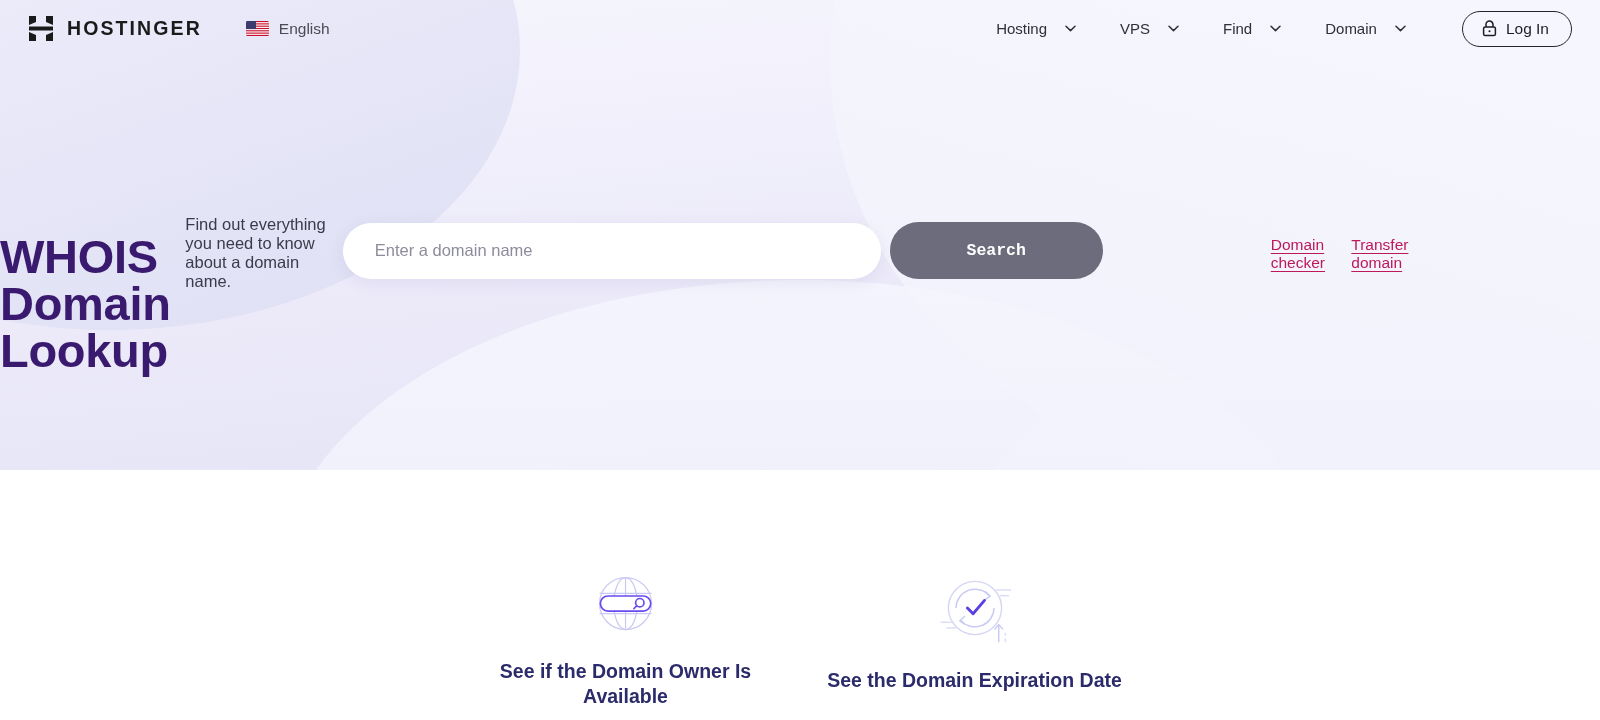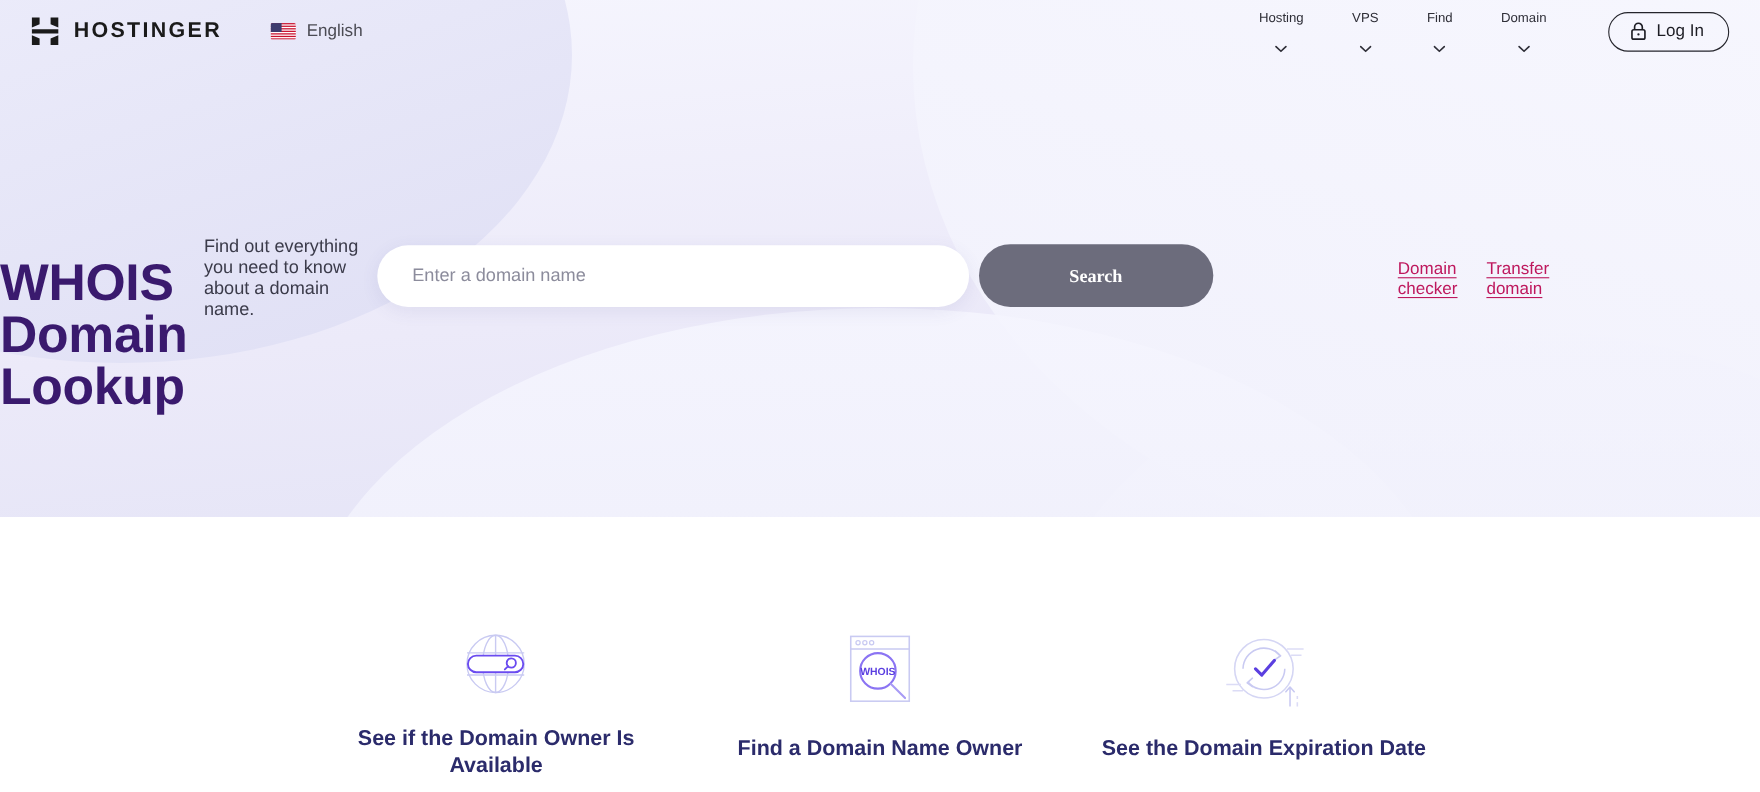--- a/index.html
+++ b/index.html
@@ -75,26 +75,25 @@
     display: flex; align-items: center; gap: 10px;
     margin-left: 44px;
     cursor: pointer;
   }
   .flag { width: 23px; height: 15px; display: block; border-radius: 1.5px; }
   .lang-label { font-size: 15.5px; color: #4b4b54; }
 
   .nav { margin-left: auto; display: flex; align-items: center; gap: 0; }
   .nav-item {
     display: flex; align-items: center; gap: 18px;
-    font-size: 12px;
+    font-size: 15px;
     color: #2f2f38;
     padding: 8px 22px;
     cursor: pointer;
     white-space: nowrap;
-    flex-direction: column;
   }
   .chev { width: 11px; height: 7px; display: block; flex-shrink: 0; }
 
   .login-btn {
     display: flex; align-items: center; gap: 9px;
     margin-left: 34px;
     border: 1.3px solid #25252c;
     border-radius: 100px;
     padding: 8px 22px 8px 19px;
     background: transparent;
@@ -151,21 +150,21 @@
   .search-btn {
     width: 213px;
     height: 57px;
     border: none;
     border-radius: 100px;
     background: #6c6c7c;
     color: #ffffff;
     font-size: 16.5px;
     font-weight: 700;
     cursor: pointer;
-    font-family: Liberation Serif, serif;
+    font-family: Liberation Mono, monospace;
   }
 
   .links-row {
     margin-top: 37px;
     display: flex;
     width: 790px;
     justify-content: space-between;
     padding: 0 168px;
   }
   .hero-link {
@@ -322,34 +321,20 @@
         <line x1="9" y1="52" x2="71" y2="52" stroke="#c9caf2" stroke-width="1.5"></line>
         <line x1="40" y1="9" x2="40" y2="71" stroke="#c9caf2" stroke-width="1.5"></line>
         <rect x="10" y="31" width="60" height="18" rx="9" fill="#ffffff" stroke="#6a4bf0" stroke-width="2"></rect>
         <circle cx="57" cy="39" r="5" stroke="#6a4bf0" stroke-width="2" fill="none"></circle>
         <line x1="53.4" y1="42.6" x2="50" y2="46" stroke="#6a4bf0" stroke-width="2" stroke-linecap="round"></line>
       </svg>
       <div class="feature-title">See if the Domain Owner Is Available</div>
       <div class="feature-desc"></div>
     </div>
 
-    <div class="feature">
-      <svg class="feature-icon" viewBox="0 0 80 80">
-        <rect x="12" y="9" width="56" height="62" fill="#ffffff" stroke="#c9caf2" stroke-width="1.5"></rect>
-        <line x1="12" y1="21" x2="68" y2="21" stroke="#c9caf2" stroke-width="1.5"></line>
-        <circle cx="19" cy="15" r="2" stroke="#c9caf2" stroke-width="1.2" fill="none"></circle>
-        <circle cx="25.5" cy="15" r="2" stroke="#c9caf2" stroke-width="1.2" fill="none"></circle>
-        <circle cx="32" cy="15" r="2" stroke="#c9caf2" stroke-width="1.2" fill="none"></circle>
-        <circle cx="38" cy="42" r="17" fill="#ffffff" stroke="#8b74f3" stroke-width="2"></circle>
-        <line x1="50.5" y1="54.5" x2="64" y2="68" stroke="#a89bf5" stroke-width="2" stroke-linecap="round"></line>
-        <text x="38" y="46" font-family="'Liberation Sans', sans-serif" font-size="10" font-weight="700" fill="#5b3fe0" text-anchor="middle">WHOIS</text>
-      </svg>
-      <div class="feature-title">Find a Domain Name Owner</div>
-      <div class="feature-desc"></div>
-    </div>
 
     <div class="feature">
       <svg class="feature-icon" viewBox="0 0 80 80">
         <circle cx="40" cy="40" r="28" stroke="#d5d6f4" stroke-width="1.5" fill="none"></circle>
         <path d="M20,40 A20,20 0 0 1 55,27" stroke="#c9caf2" stroke-width="1.5" fill="none"></path>
         <path d="M60,40 A20,20 0 0 1 25,53" stroke="#c9caf2" stroke-width="1.5" fill="none"></path>
         <path d="M51,23 L56,27.5 L51,31" stroke="#c9caf2" stroke-width="1.5" fill="none" stroke-linecap="round" stroke-linejoin="round"></path>
         <path d="M29,49 L24,53.5 L29,57" stroke="#c9caf2" stroke-width="1.5" fill="none" stroke-linecap="round" stroke-linejoin="round"></path>
         <line x1="62" y1="21" x2="78" y2="21" stroke="#dcdcf6" stroke-width="1.5"></line>
         <line x1="66" y1="27" x2="76" y2="27" stroke="#dcdcf6" stroke-width="1.5"></line>

